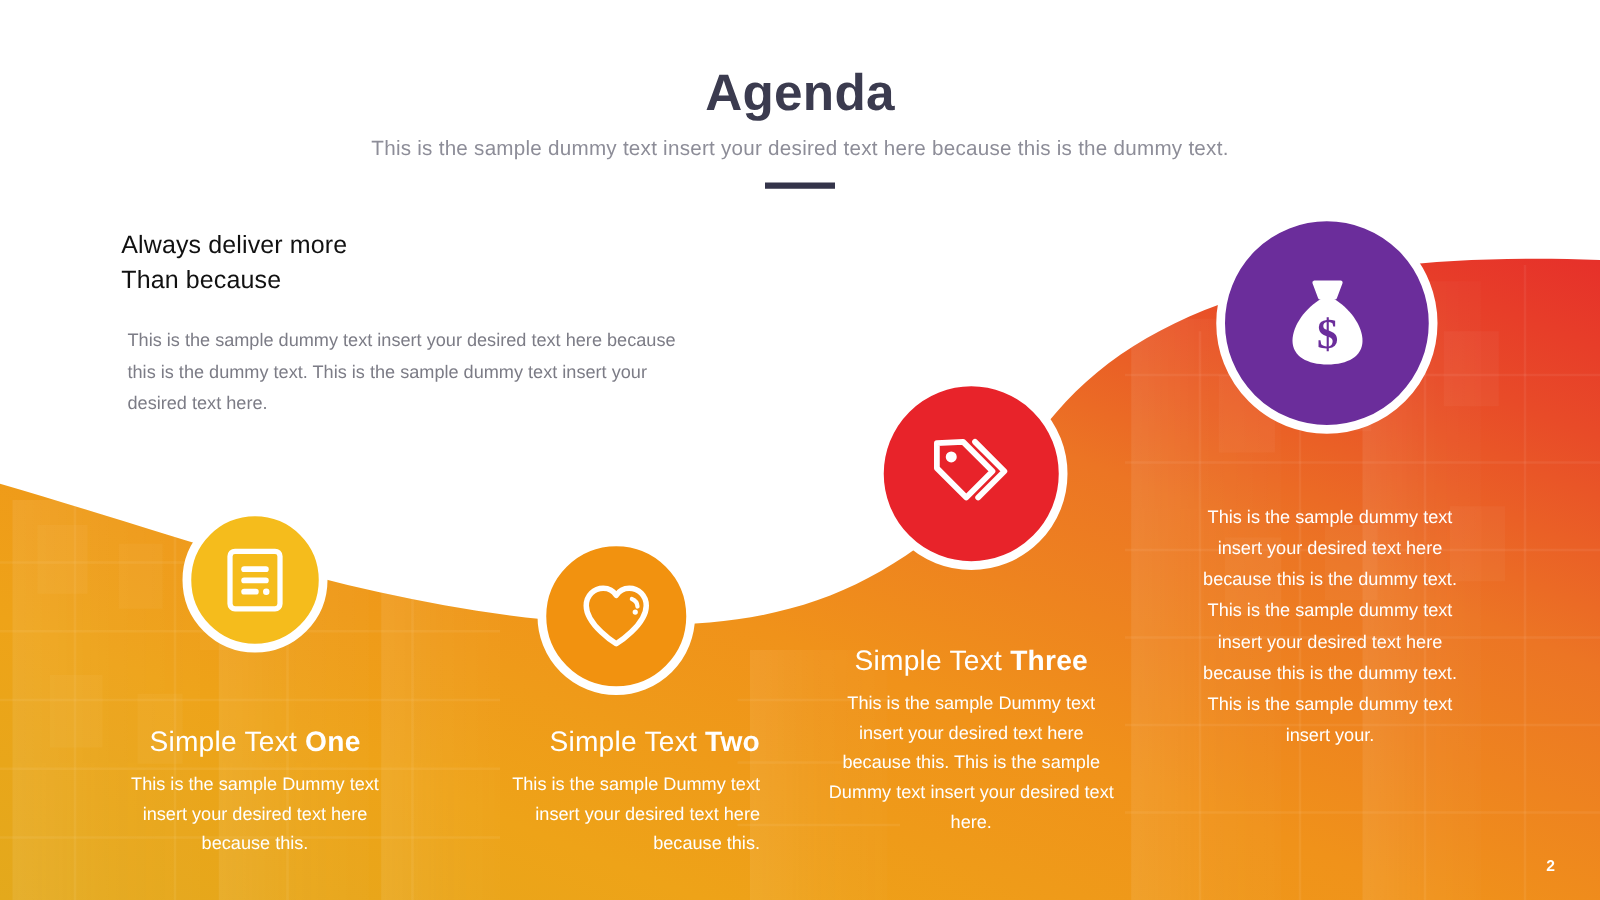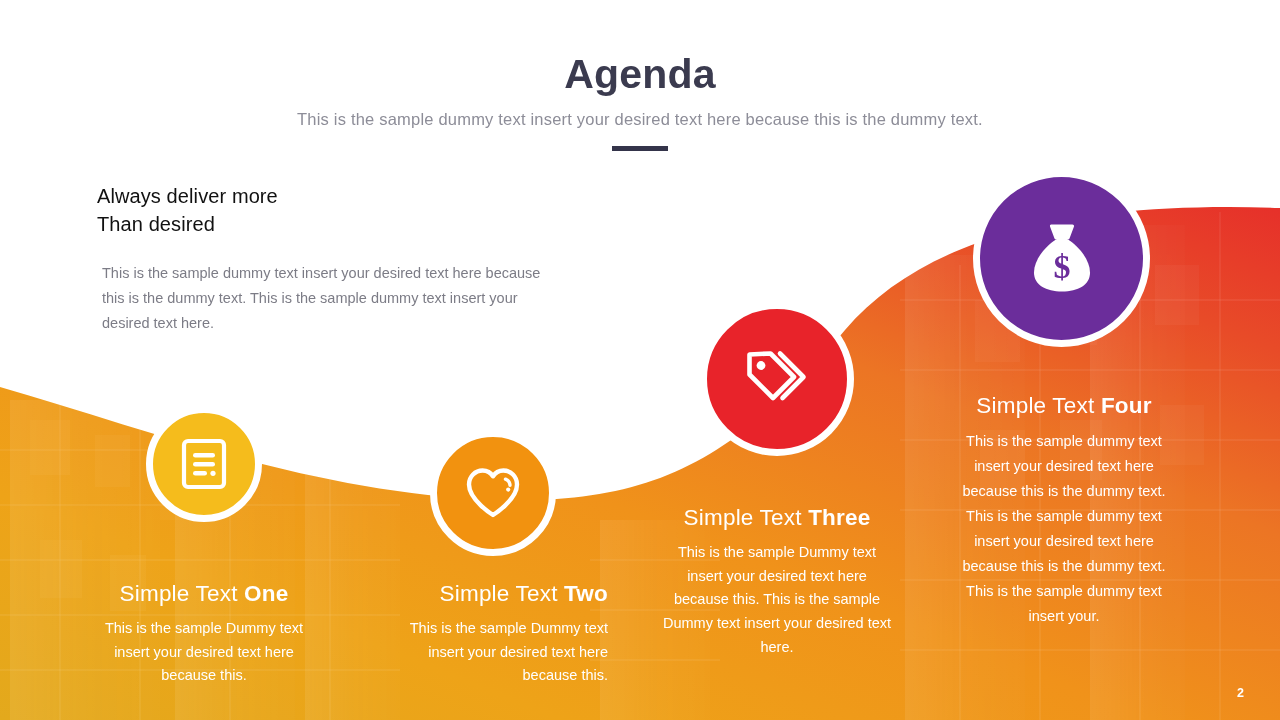--- a/index.html
+++ b/index.html
@@ -113,21 +113,21 @@
   }
   .step-title b { font-weight: bold; }
   .step-body {
     margin: 10px 0 0 0;
     font-weight: normal;
     line-height: 1.63;
   }
 
   .step-text-one   { left: 88px;  top: 580px; width: 232px; }
   .step-text-two   { left: 376px; top: 580px; width: 232px; text-align: right; }
-  .step-text-three { left: 661px; top: 504px; width: 232px; }
+  .step-text-three { left: 661px; top: 515px; width: 232px; }
   .step-text-four  { left: 948px; top: 392px; width: 232px; }
 
   .step-text-one   .step-title,
   .step-text-two   .step-title { font-size: 22.5px; }
   .step-text-three .step-title { font-size: 22.5px; }
   .step-text-four  .step-title { font-size: 22.5px; }
 
   .step-text-one   .step-body,
   .step-text-two   .step-body,
   .step-text-three .step-body { font-size: 14.5px; }
@@ -232,21 +232,21 @@
 
   <div class="header">
     <h1 class="slide-title">Agenda</h1>
     <p class="slide-subtitle">This is the sample dummy text insert your desired text here because this is the dummy text.</p>
     <div class="title-rule"></div>
   </div>
 
   <div class="intro">
     <h2 class="intro-heading">
       <span>Always deliver more</span><br>
-      <span>Than desired</span>
+      <span>Than because</span>
     </h2>
     <p class="intro-body">This is the sample dummy text insert your desired text here because this is the dummy text. This is the sample dummy text insert your desired text here.</p>
   </div>
 
   <div class="circle circle-one">
     <span>
       <svg width="46" height="52" viewBox="0 0 46 52">
         <rect x="3" y="3" width="40" height="46" rx="4" ry="4" fill="none" stroke="#ffffff" stroke-width="4.2"></rect>
         <rect x="12" y="15" width="22" height="4.6" rx="2.3" fill="#ffffff"></rect>
         <rect x="12" y="24" width="22" height="4.6" rx="2.3" fill="#ffffff"></rect>
@@ -304,21 +304,18 @@
   </div>
 
   <div class="step-text step-text-three">
     <p class="step-title">
       <span>Simple Text </span><b>Three</b>
     </p>
     <p class="step-body">This is the sample Dummy text insert your desired text here because this. This is the sample Dummy text insert your desired text here.</p>
   </div>
 
   <div class="step-text step-text-four">
-    <p class="step-title">
-      <span>Simple Text </span><b>Four</b>
-    </p>
     <p class="step-body">This is the sample dummy text insert your desired text here because this is the dummy text. This is the sample dummy text insert your desired text here because this is the dummy text. This is the sample dummy text insert your.</p>
   </div>
 
   <div class="page-number">2</div>
 
 </div>
 
 </body></html>

